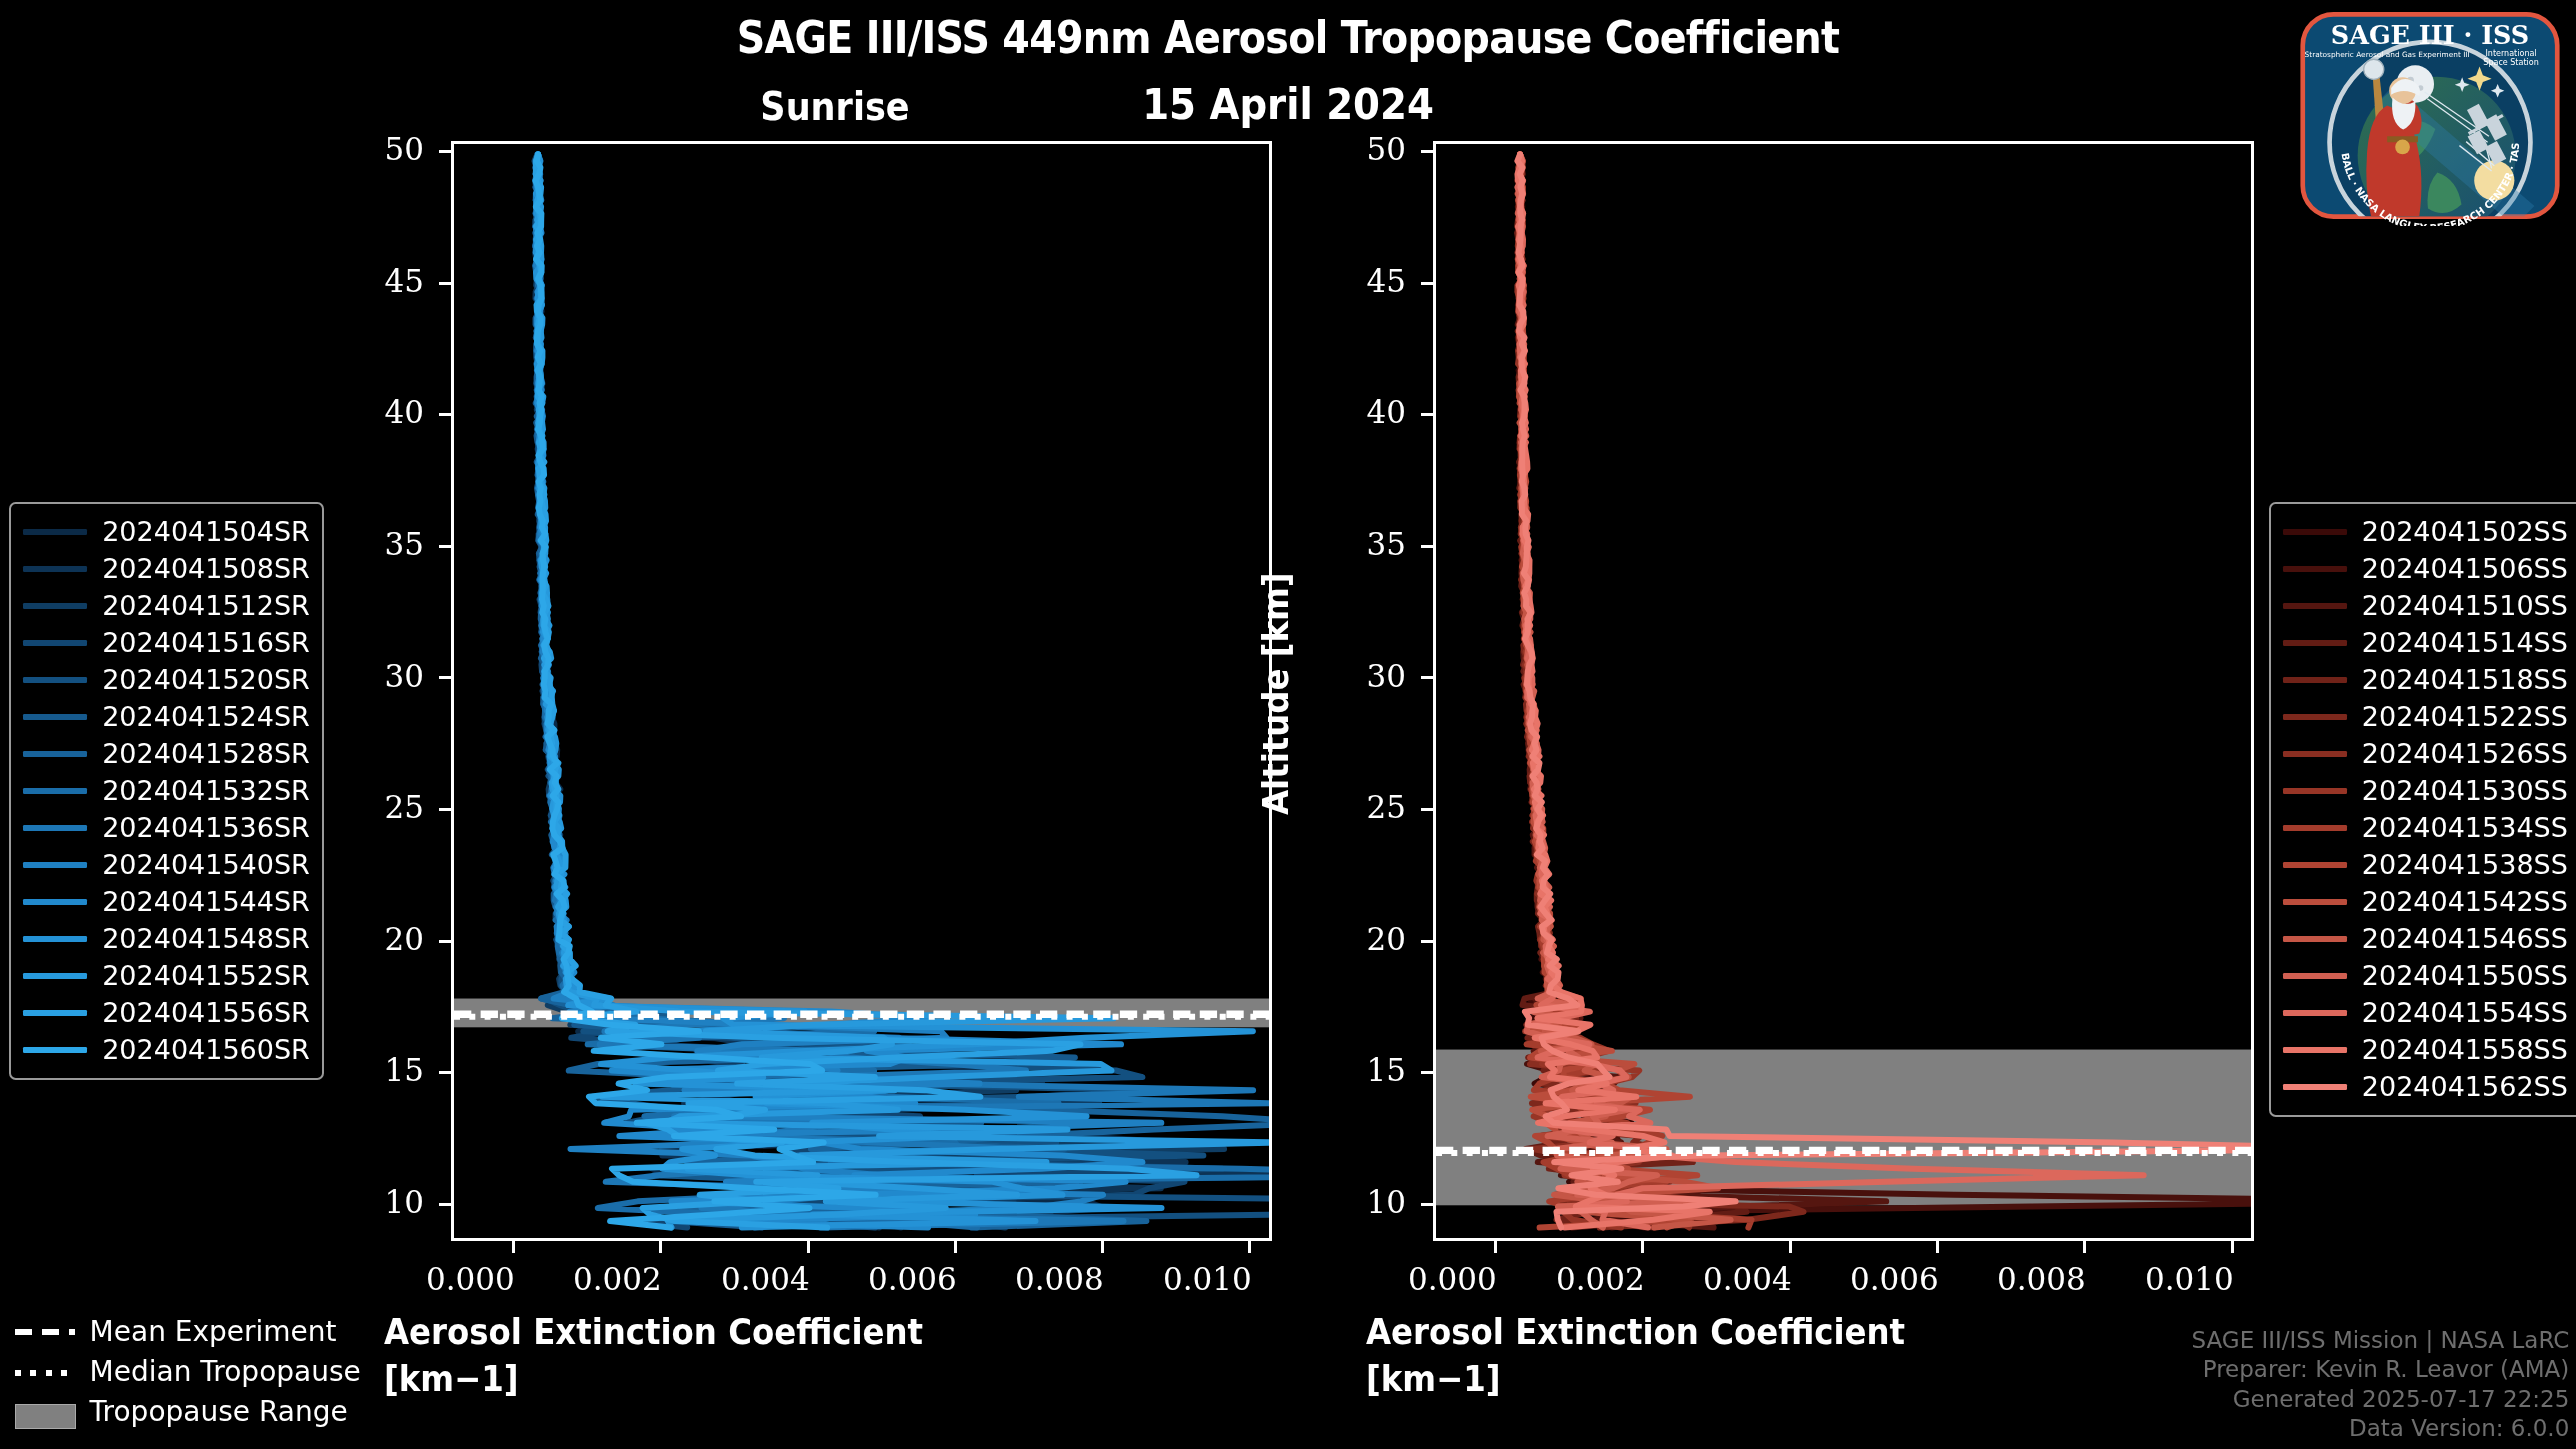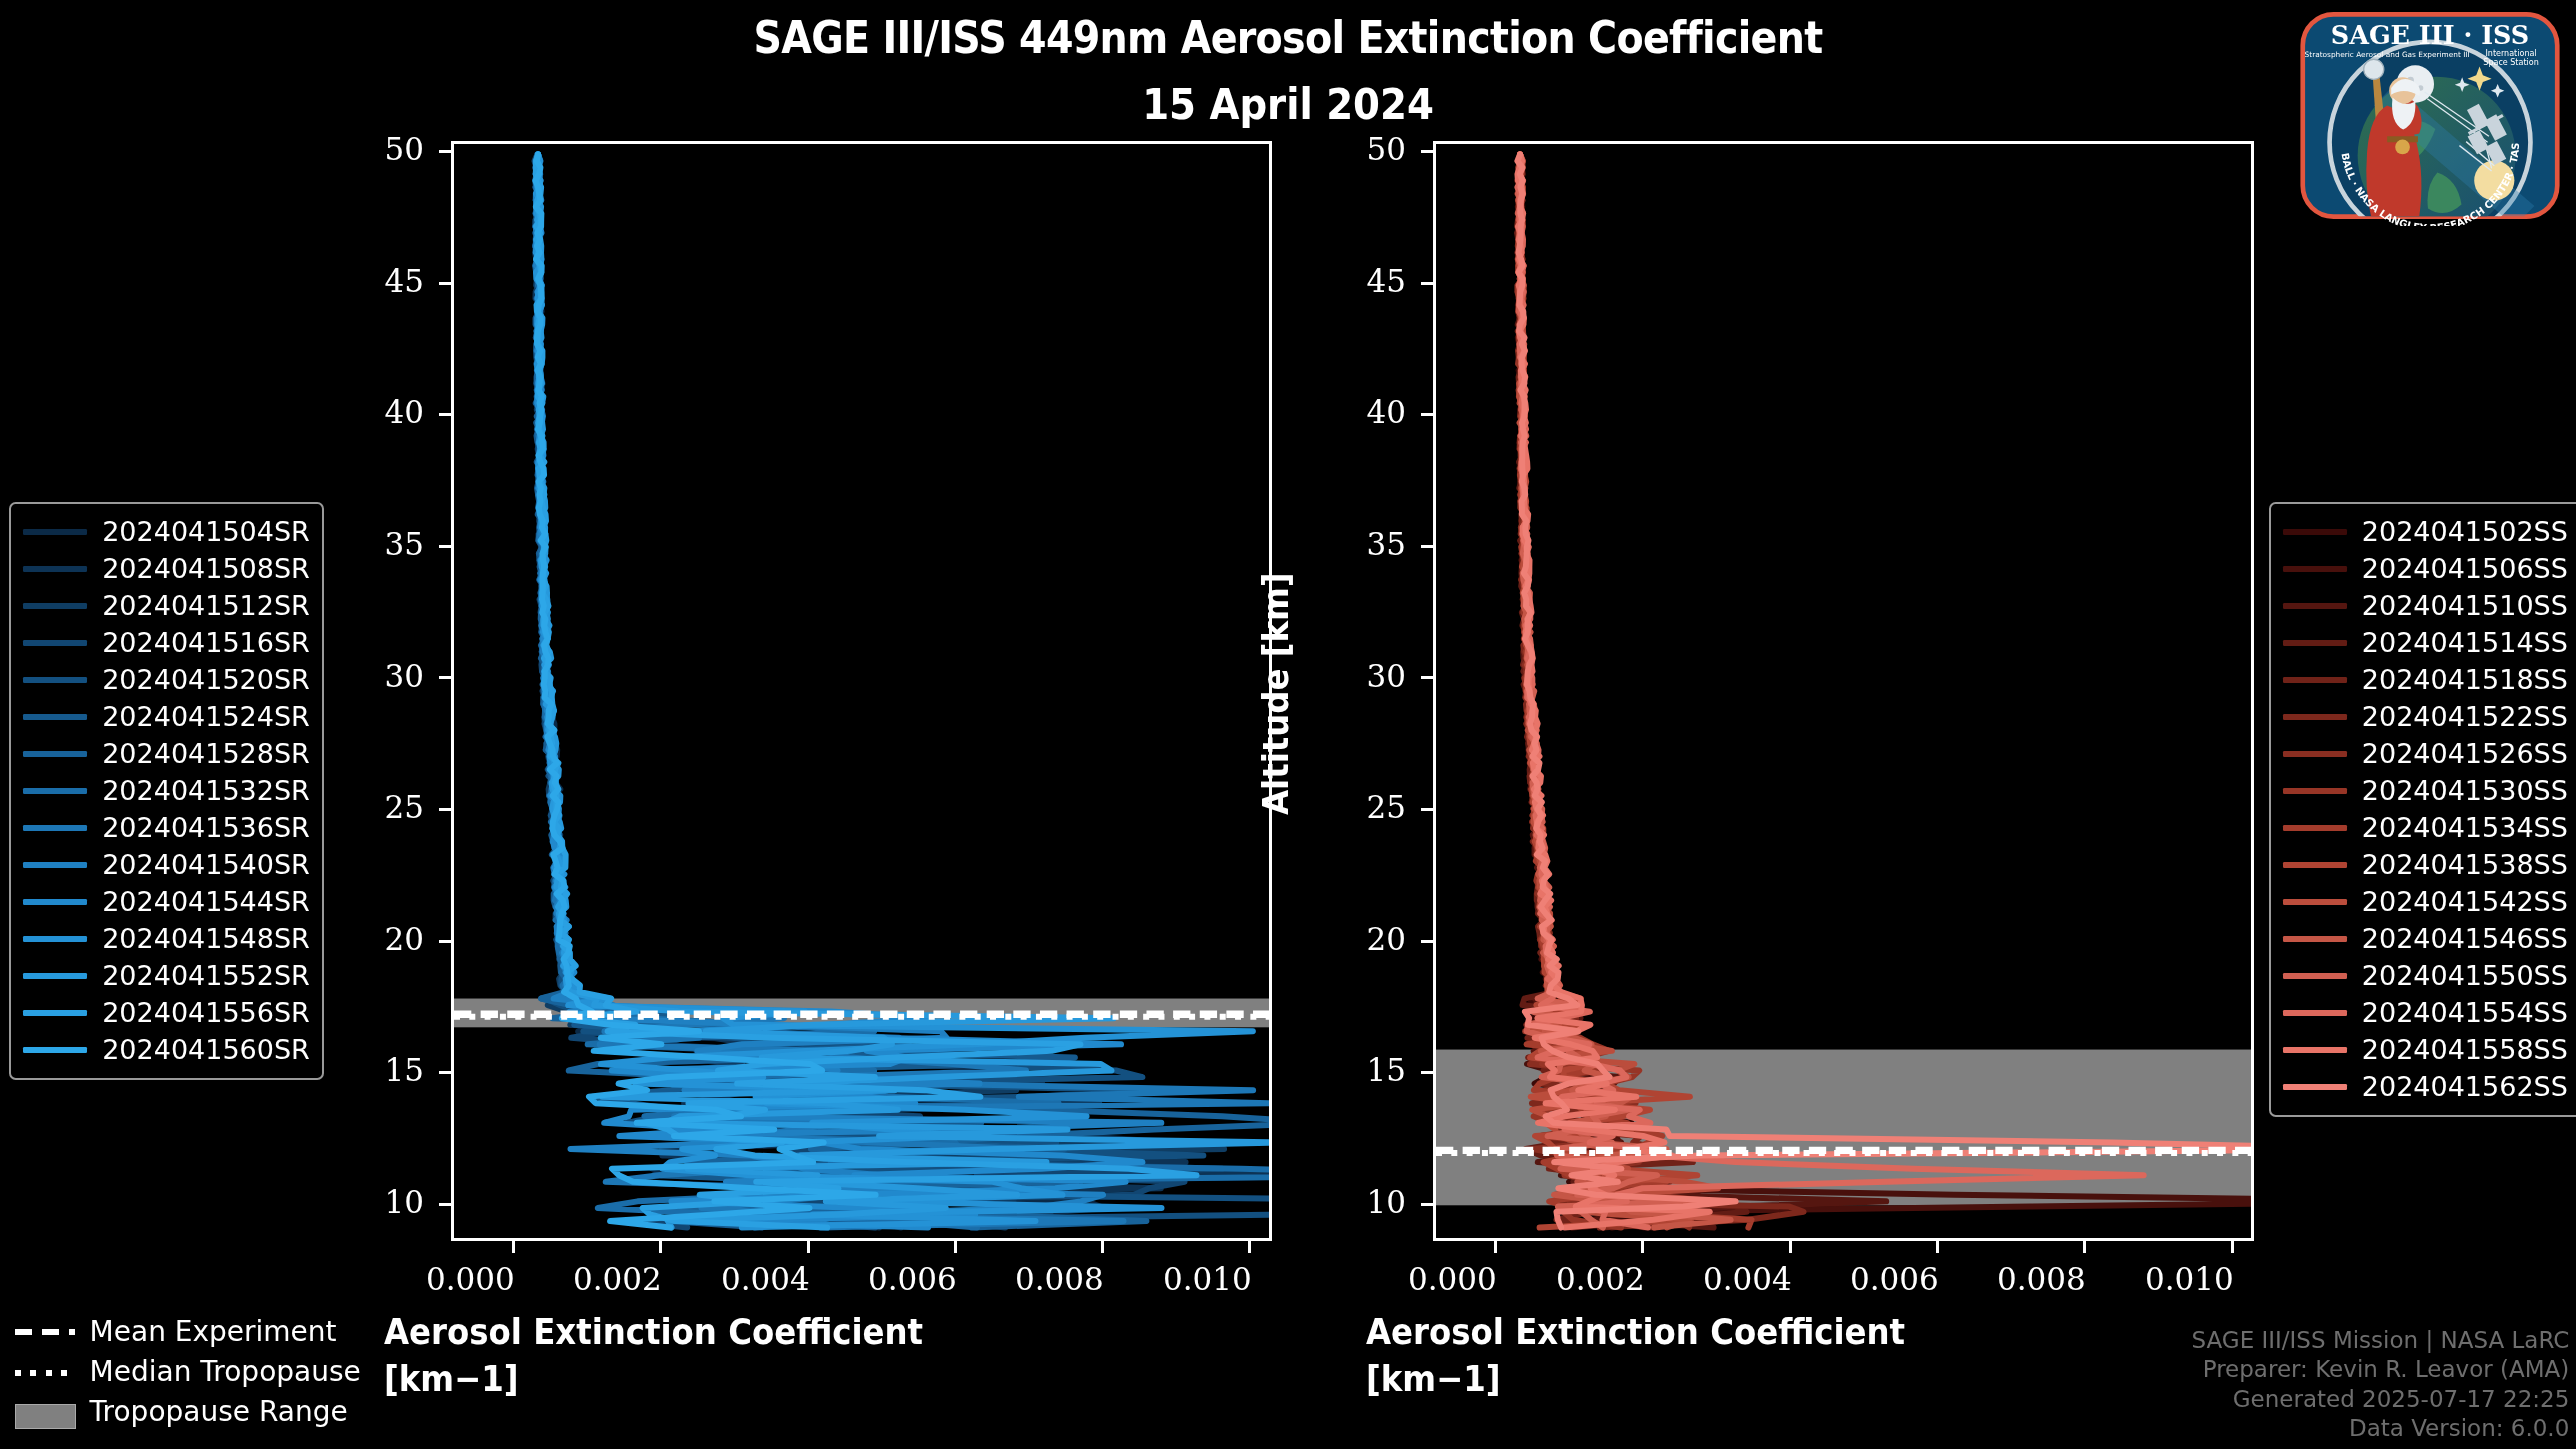--- a/index.html
+++ b/index.html
@@ -65,22 +65,23 @@
   
   #footer{position:absolute;right:6.7px;bottom:5.4px;text-align:right;
           color:#6e6e6e;font-size:23px;line-height:29.5px;}
 
   
   #logo{position:absolute;left:2293px;top:5.4px;width:274px;height:221px;}
 </style>
 </head>
 <body>
 
-<div class="abs" id="main-title">SAGE III/ISS 449nm Aerosol Extinction Coefficient</div>
+<div class="abs" id="main-title">SAGE III/ISS 449nm Aerosol Tropopause Coefficient</div>
 <div class="abs" id="subtitle-row">
+  <div class="sub" id="sub-sunrise">Sunrise</div>
   <div class="sub" id="sub-date">15 April 2024</div>
 </div>
 
 <div class="panel" id="panel-sunrise">
   <svg class="plotsvg" id="svg-sunrise" viewBox="0 0 1224 1640" preserveAspectRatio="none">
       <rect x="0" width="1224" y="1281.0047846889952" height="43.15789473684208" fill="#808080"></rect>
       <path d="M671.42 1624.31 L632.50 1614.50 L858.77 1604.69 L975.32 1594.88 L949.44 1585.07 L480.39 1575.26 L818.40 1565.45 L520.27 1555.65 L350.40 1545.84 L297.55 1536.03 L912.62 1526.22 L974.43 1516.41 L1115.25 1506.60 L1080.50 1496.79 L939.11 1486.99 L409.58 1477.18 L475.45 1467.37 L386.99 1457.56 L662.27 1447.75 L518.86 1437.94 L569.82 1428.13 L515.73 1418.33 L611.55 1408.52 L479.74 1398.71 L437.63 1388.90 L520.98 1379.09 L434.37 1369.28 L363.96 1359.47 L691.20 1349.67 L370.65 1339.86 L186.44 1330.05 L215.28 1320.24 L286.28 1310.43 L275.08 1300.62 L219.78 1290.81 L179.05 1281.00 L183.76 1271.20 L175.13 1261.39 L163.88 1251.58 L177.19 1241.77 L171.67 1231.96 L165.72 1222.15 L160.96 1212.34 L161.63 1202.54 L159.86 1192.73 L164.28 1182.92 L165.48 1173.11 L156.09 1163.30 L155.67 1153.49 L156.09 1143.68 L152.90 1133.88 L161.58 1124.07 L158.12 1114.26 L161.27 1104.45 L159.14 1094.64 L156.48 1084.83 L164.16 1075.02 L157.65 1065.22 L158.34 1055.41 L151.36 1045.60 L151.65 1035.79 L149.19 1025.98 L158.07 1016.17 L155.52 1006.36 L148.09 996.56 L149.98 986.75 L147.70 976.94 L159.61 967.13 L152.04 957.32 L155.40 947.51 L156.01 937.70 L149.35 927.89 L154.29 918.09 L155.01 908.28 L151.70 898.47 L148.82 888.66 L150.80 878.85 L150.81 869.04 L147.23 859.23 L143.67 849.43 L137.80 839.62 L141.19 829.81 L140.07 820.00 L143.58 810.19 L141.61 800.38 L136.09 790.57 L139.69 780.77 L138.05 770.96 L140.41 761.15 L137.71 751.34 L135.80 741.53 L139.46 731.72 L133.99 721.91 L138.93 712.11 L140.38 702.30 L139.28 692.49 L130.68 682.68 L133.72 672.87 L131.78 663.06 L129.44 653.25 L135.52 643.44 L135.41 633.64 L133.16 623.83 L133.35 614.02 L137.28 604.21 L136.84 594.40 L132.56 584.59 L128.57 574.78 L128.25 564.98 L127.79 555.17 L129.37 545.36 L127.62 535.55 L128.15 525.74 L129.85 515.93 L132.80 506.12 L133.99 496.32 L135.11 486.51 L129.51 476.70 L134.77 466.89 L132.33 457.08 L129.17 447.27 L126.87 437.46 L128.94 427.66 L128.51 417.85 L131.10 408.04 L132.55 398.23 L129.86 388.42 L132.07 378.61 L125.65 368.80 L133.19 359.00 L129.45 349.19 L129.41 339.38 L131.19 329.57 L129.02 319.76 L132.59 309.95 L127.52 300.14 L128.81 290.33 L124.87 280.53 L131.39 270.72 L124.74 260.91 L131.58 251.10 L129.78 241.29 L131.90 231.48 L125.08 221.67 L126.79 211.87 L126.99 202.06 L130.57 192.25 L123.30 182.44 L125.02 172.63 L129.44 162.82 L129.61 153.01 L128.85 143.21 L130.54 133.40 L123.99 123.59 L129.25 113.78 L124.99 103.97 L126.52 94.16 L129.39 84.35 L124.28 74.55 L124.24 64.74 L128.44 54.93 L129.37 45.12 L125.64 35.31 L124.53 25.50 L126.24 15.69" fill="none" stroke="#0b2a47" stroke-width="9" stroke-linejoin="round" stroke-linecap="round"></path>
       <path d="M638.57 1624.31 L581.69 1614.50 L418.84 1604.69 L394.35 1594.88 L839.57 1585.07 L508.02 1575.26 L1061.52 1565.45 L684.24 1555.65 L1415.33 1545.84 L787.45 1536.03 L1098.69 1526.22 L312.87 1516.41 L312.70 1506.60 L603.90 1496.79 L666.79 1486.99 L818.27 1477.18 L492.80 1467.37 L371.07 1457.56 L617.31 1447.75 L345.62 1437.94 L401.85 1428.13 L449.49 1418.33 L883.64 1408.52 L796.07 1398.71 L833.10 1388.90 L682.44 1379.09 L475.70 1369.28 L669.43 1359.47 L449.20 1349.67 L390.07 1339.86 L264.22 1330.05 L284.66 1320.24 L245.56 1310.43 L242.00 1300.62 L208.45 1290.81 L219.76 1281.00 L171.98 1271.20 L178.68 1261.39 L162.18 1251.58 L168.15 1241.77 L173.81 1231.96 L171.59 1222.15 L168.76 1212.34 L162.55 1202.54 L165.60 1192.73 L155.19 1182.92 L154.48 1173.11 L164.99 1163.30 L160.01 1153.49 L163.98 1143.68 L154.31 1133.88 L159.41 1124.07 L159.74 1114.26 L156.31 1104.45 L151.89 1094.64 L150.73 1084.83 L161.51 1075.02 L153.62 1065.22 L154.31 1055.41 L161.17 1045.60 L158.23 1035.79 L156.30 1025.98 L148.52 1016.17 L156.42 1006.36 L147.79 996.56 L149.27 986.75 L145.57 976.94 L145.79 967.13 L147.22 957.32 L145.26 947.51 L155.09 937.70 L143.92 927.89 L141.44 918.09 L147.74 908.28 L150.96 898.47 L139.99 888.66 L148.91 878.85 L145.31 869.04 L141.56 859.23 L141.46 849.43 L143.10 839.62 L140.40 829.81 L141.31 820.00 L135.52 810.19 L140.39 800.38 L139.01 790.57 L134.70 780.77 L136.93 770.96 L138.77 761.15 L138.44 751.34 L136.39 741.53 L140.00 731.72 L139.51 721.91 L136.01 712.11 L130.96 702.30 L135.25 692.49 L131.72 682.68 L137.14 672.87 L133.56 663.06 L131.15 653.25 L133.12 643.44 L135.21 633.64 L136.20 623.83 L132.52 614.02 L130.63 604.21 L129.78 594.40 L133.36 584.59 L134.82 574.78 L129.13 564.98 L129.06 555.17 L133.25 545.36 L131.56 535.55 L127.36 525.74 L127.34 515.93 L127.50 506.12 L125.54 496.32 L130.46 486.51 L126.07 476.70 L130.67 466.89 L133.41 457.08 L131.62 447.27 L127.75 437.46 L126.45 427.66 L127.45 417.85 L127.43 408.04 L125.43 398.23 L124.79 388.42 L125.42 378.61 L126.33 368.80 L123.44 359.00 L127.08 349.19 L127.75 339.38 L130.79 329.57 L129.89 319.76 L127.43 309.95 L130.69 300.14 L130.00 290.33 L126.27 280.53 L127.69 270.72 L129.64 260.91 L129.02 251.10 L130.05 241.29 L122.31 231.48 L122.61 221.67 L126.70 211.87 L127.16 202.06 L129.49 192.25 L122.93 182.44 L130.49 172.63 L123.34 162.82 L121.89 153.01 L124.20 143.21 L128.47 133.40 L122.32 123.59 L129.69 113.78 L127.73 103.97 L130.03 94.16 L124.91 84.35 L125.83 74.55 L125.79 64.74 L128.05 54.93 L127.69 45.12 L126.81 35.31 L122.25 25.50 L126.24 15.69" fill="none" stroke="#0d3355" stroke-width="9" stroke-linejoin="round" stroke-linecap="round"></path>
       <path d="M827.83 1624.31 L744.03 1614.50 L895.86 1604.69 L598.49 1594.88 L491.67 1585.07 L575.92 1575.26 L424.50 1565.45 L662.75 1555.65 L622.63 1545.84 L909.21 1536.03 L985.00 1526.22 L566.37 1516.41 L1156.57 1506.60 L872.16 1496.79 L695.58 1486.99 L858.39 1477.18 L539.99 1467.37 L532.01 1457.56 L663.77 1447.75 L969.01 1437.94 L488.86 1428.13 L844.20 1418.33 L681.91 1408.52 L297.12 1398.71 L351.09 1388.90 L432.81 1379.09 L344.59 1369.28 L241.61 1359.47 L311.67 1349.67 L344.64 1339.86 L316.10 1330.05 L174.66 1320.24 L241.19 1310.43 L170.20 1300.62 L140.89 1290.81 L163.22 1281.00 L167.65 1271.20 L159.77 1261.39 L157.87 1251.58 L164.56 1241.77 L165.91 1231.96 L158.14 1222.15 L168.11 1212.34 L163.81 1202.54 L161.56 1192.73 L157.43 1182.92 L158.63 1173.11 L153.82 1163.30 L158.49 1153.49 L157.27 1143.68 L155.21 1133.88 L158.16 1124.07 L160.45 1114.26 L155.83 1104.45 L162.05 1094.64 L160.55 1084.83 L157.21 1075.02 L150.24 1065.22 L154.05 1055.41 L150.20 1045.60 L159.34 1035.79 L149.79 1025.98 L147.21 1016.17 L145.44 1006.36 L147.88 996.56 L152.18 986.75 L142.95 976.94 L142.12 967.13 L144.77 957.32 L148.91 947.51 L140.73 937.70 L148.78 927.89 L148.38 918.09 L145.93 908.28 L138.83 898.47 L146.09 888.66 L138.40 878.85 L135.84 869.04 L143.86 859.23 L136.92 849.43 L143.03 839.62 L136.63 829.81 L132.77 820.00 L138.78 810.19 L135.55 800.38 L139.97 790.57 L132.68 780.77 L137.26 770.96 L139.44 761.15 L133.64 751.34 L133.75 741.53 L135.47 731.72 L135.33 721.91 L131.50 712.11 L136.40 702.30 L131.26 692.49 L128.34 682.68 L137.13 672.87 L131.99 663.06 L131.59 653.25 L133.77 643.44 L133.75 633.64 L128.70 623.83 L134.21 614.02 L131.98 604.21 L126.75 594.40 L127.03 584.59 L131.67 574.78 L127.99 564.98 L129.52 555.17 L126.11 545.36 L131.65 535.55 L128.18 525.74 L129.92 515.93 L133.19 506.12 L130.54 496.32 L128.88 486.51 L127.71 476.70 L127.40 466.89 L125.62 457.08 L130.70 447.27 L124.60 437.46 L128.38 427.66 L129.72 417.85 L128.14 408.04 L124.34 398.23 L127.54 388.42 L124.01 378.61 L131.60 368.80 L131.90 359.00 L126.76 349.19 L128.35 339.38 L126.06 329.57 L125.16 319.76 L130.27 309.95 L128.90 300.14 L122.86 290.33 L125.08 280.53 L126.65 270.72 L124.10 260.91 L128.05 251.10 L130.01 241.29 L129.71 231.48 L124.95 221.67 L125.18 211.87 L128.51 202.06 L130.03 192.25 L126.14 182.44 L128.99 172.63 L126.71 162.82 L123.60 153.01 L122.47 143.21 L124.00 133.40 L123.13 123.59 L124.99 113.78 L128.98 103.97 L126.42 94.16 L123.25 84.35 L126.33 74.55 L122.25 64.74 L127.57 54.93 L129.37 45.12 L127.27 35.31 L123.42 25.50 L125.14 15.69" fill="none" stroke="#0f3d63" stroke-width="9" stroke-linejoin="round" stroke-linecap="round"></path>
       <path d="M350.21 1624.31 L258.07 1614.50 L464.26 1604.69 L431.15 1594.88 L548.55 1585.07 L1021.34 1575.26 L1043.99 1565.45 L1097.17 1555.65 L785.39 1545.84 L1153.70 1536.03 L800.05 1526.22 L673.71 1516.41 L490.83 1506.60 L499.99 1496.79 L882.17 1486.99 L541.71 1477.18 L637.22 1467.37 L699.94 1457.56 L409.95 1447.75 L530.22 1437.94 L458.99 1428.13 L573.15 1418.33 L606.82 1408.52 L433.44 1398.71 L357.66 1388.90 L782.11 1379.09 L371.90 1369.28 L485.00 1359.47 L290.03 1349.67 L176.07 1339.86 L233.97 1330.05 L204.85 1320.24 L334.45 1310.43 L303.32 1300.62 L179.96 1290.81 L168.97 1281.00 L167.67 1271.20 L174.33 1261.39 L173.81 1251.58 L167.42 1241.77 L168.30 1231.96 L164.43 1222.15 L170.09 1212.34 L159.23 1202.54 L153.44 1192.73 L167.60 1182.92 L164.39 1173.11 L152.55 1163.30 L152.62 1153.49 L159.88 1143.68 L162.59 1133.88 L154.43 1124.07 L155.48 1114.26 L149.08 1104.45 L154.53 1094.64 L154.14 1084.83 L154.85 1075.02 L157.43 1065.22 L155.55 1055.41 L151.73 1045.60 L153.81 1035.79 L151.70 1025.98 L151.30 1016.17 L146.33 1006.36 L155.10 996.56 L151.48 986.75 L142.92 976.94 L147.15 967.13 L151.96 957.32 L150.78 947.51 L148.37 937.70 L149.68 927.89 L150.44 918.09 L137.63 908.28 L142.58 898.47 L144.27 888.66 L140.21 878.85 L136.50 869.04 L135.86 859.23 L136.75 849.43 L144.25 839.62 L134.71 829.81 L135.22 820.00 L135.46 810.19 L138.03 800.38 L132.28 790.57 L131.35 780.77 L132.60 770.96 L139.35 761.15 L133.04 751.34 L135.99 741.53 L130.89 731.72 L135.85 721.91 L136.76 712.11 L129.93 702.30 L131.53 692.49 L135.79 682.68 L129.54 672.87 L134.37 663.06 L127.96 653.25 L136.16 643.44 L133.96 633.64 L129.12 623.83 L129.87 614.02 L133.36 604.21 L134.59 594.40 L128.81 584.59 L127.57 574.78 L130.99 564.98 L130.25 555.17 L127.23 545.36 L128.07 535.55 L128.87 525.74 L128.90 515.93 L128.85 506.12 L132.50 496.32 L126.32 486.51 L132.06 476.70 L126.95 466.89 L129.65 457.08 L126.87 447.27 L124.86 437.46 L126.34 427.66 L131.12 417.85 L126.18 408.04 L130.21 398.23 L128.09 388.42 L125.22 378.61 L127.58 368.80 L131.93 359.00 L130.08 349.19 L129.10 339.38 L125.62 329.57 L123.57 319.76 L124.87 309.95 L127.38 300.14 L128.19 290.33 L127.74 280.53 L125.64 270.72 L123.85 260.91 L130.02 251.10 L128.56 241.29 L129.45 231.48 L128.26 221.67 L123.55 211.87 L124.51 202.06 L124.94 192.25 L127.26 182.44 L123.54 172.63 L121.97 162.82 L123.77 153.01 L128.76 143.21 L121.85 133.40 L128.85 123.59 L124.44 113.78 L129.45 103.97 L128.65 94.16 L122.63 84.35 L125.79 74.55 L127.57 64.74 L123.57 54.93 L127.06 45.12 L123.95 35.31 L120.93 25.50 L125.14 15.69" fill="none" stroke="#114672" stroke-width="9" stroke-linejoin="round" stroke-linecap="round"></path>

